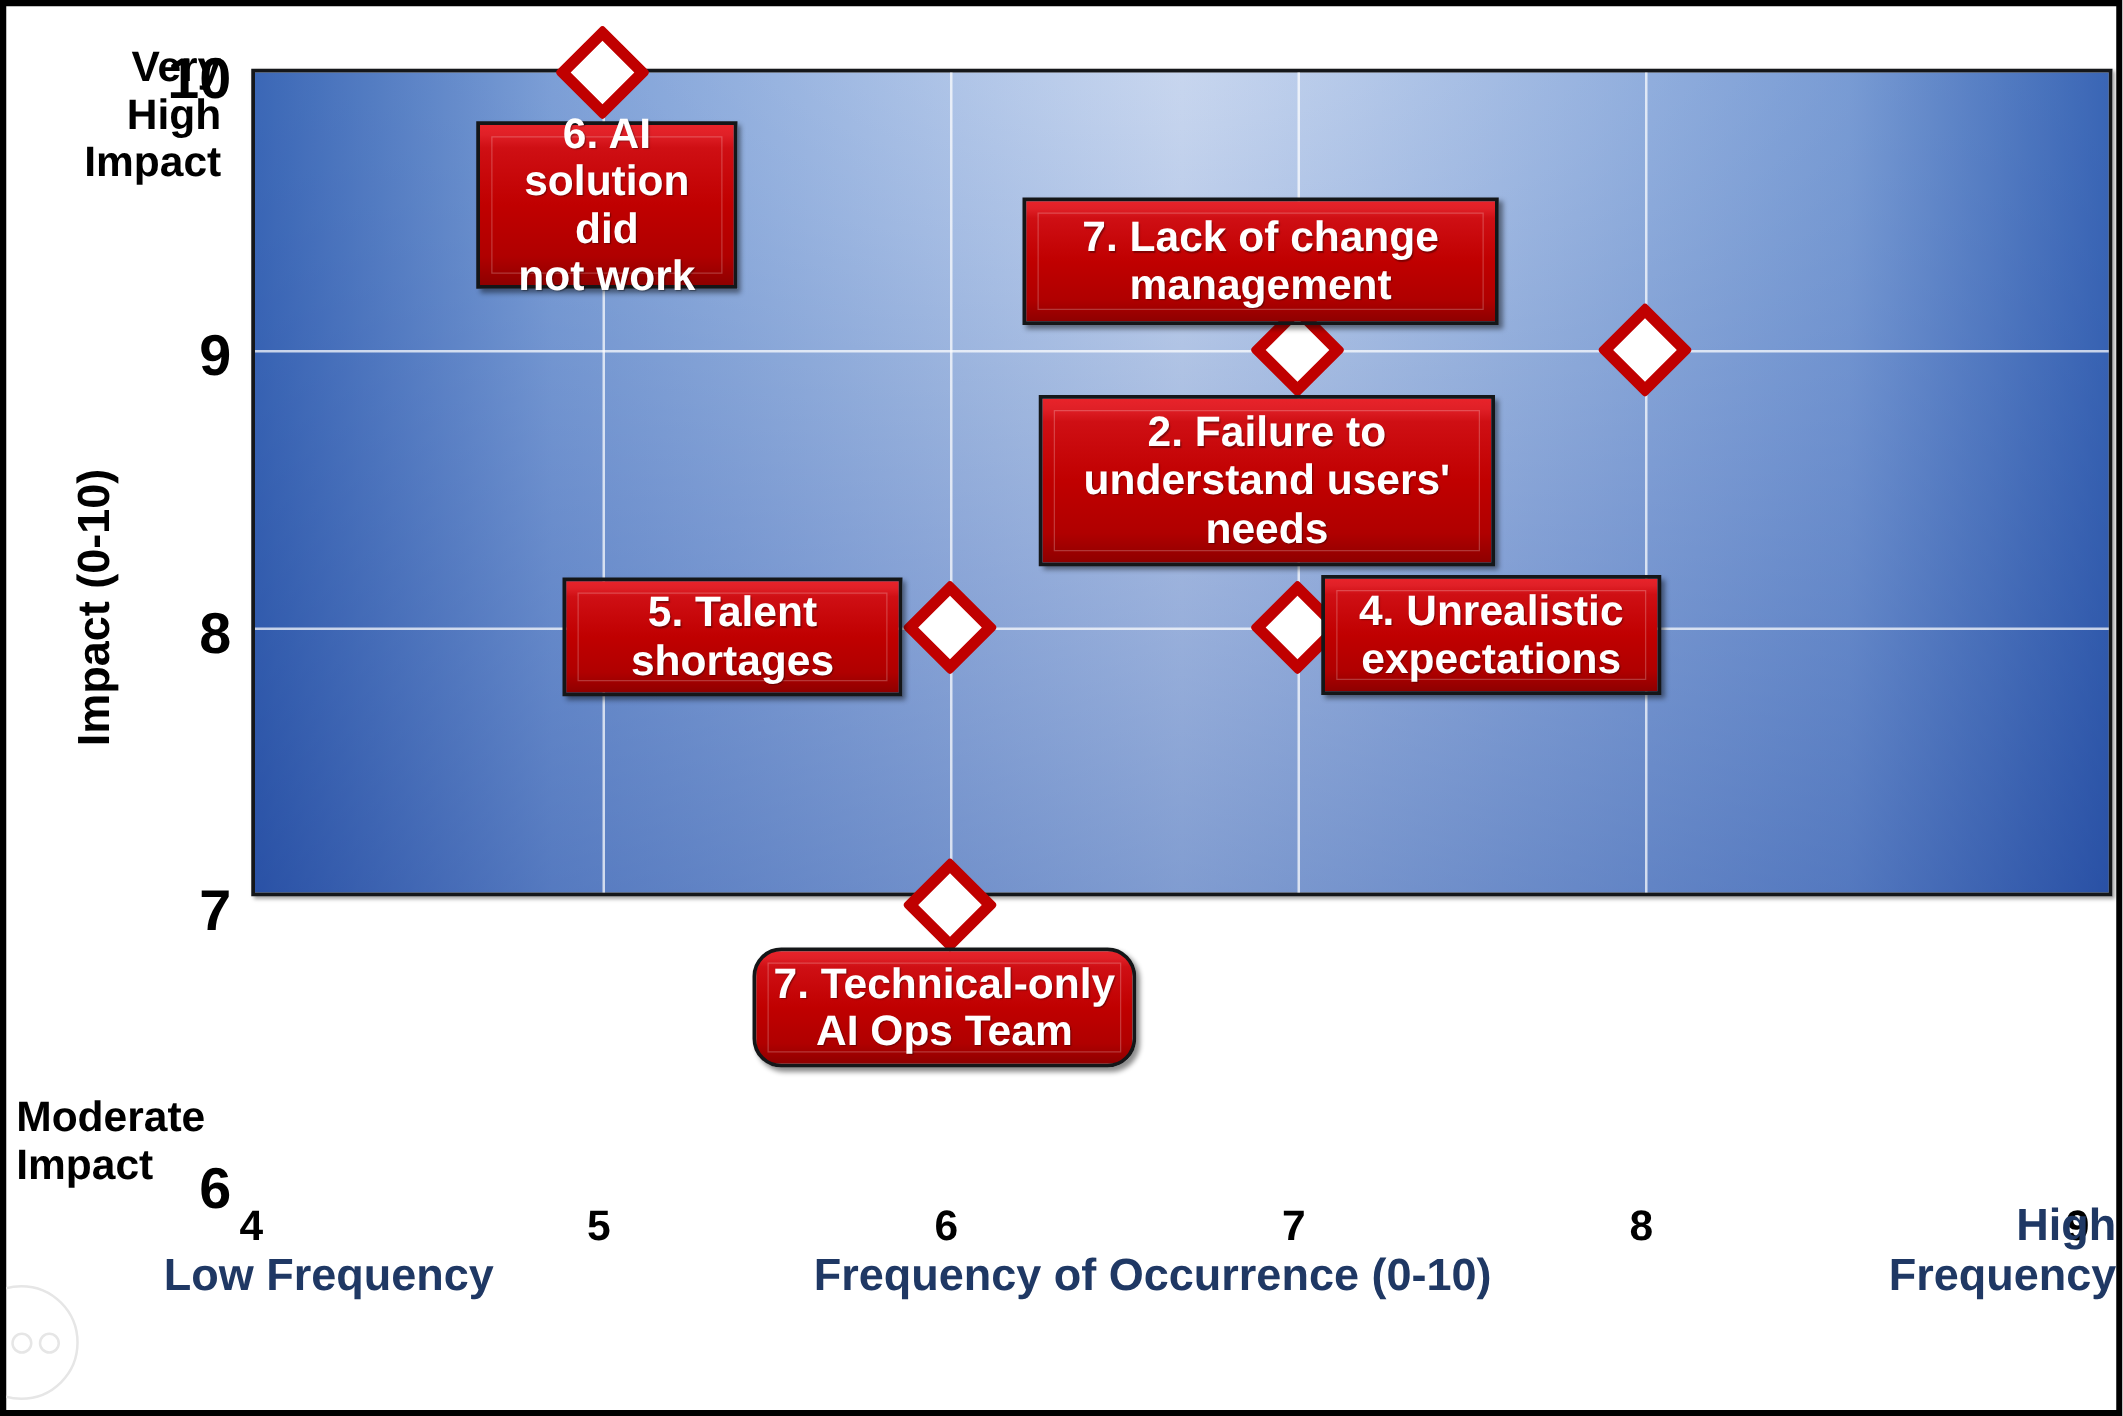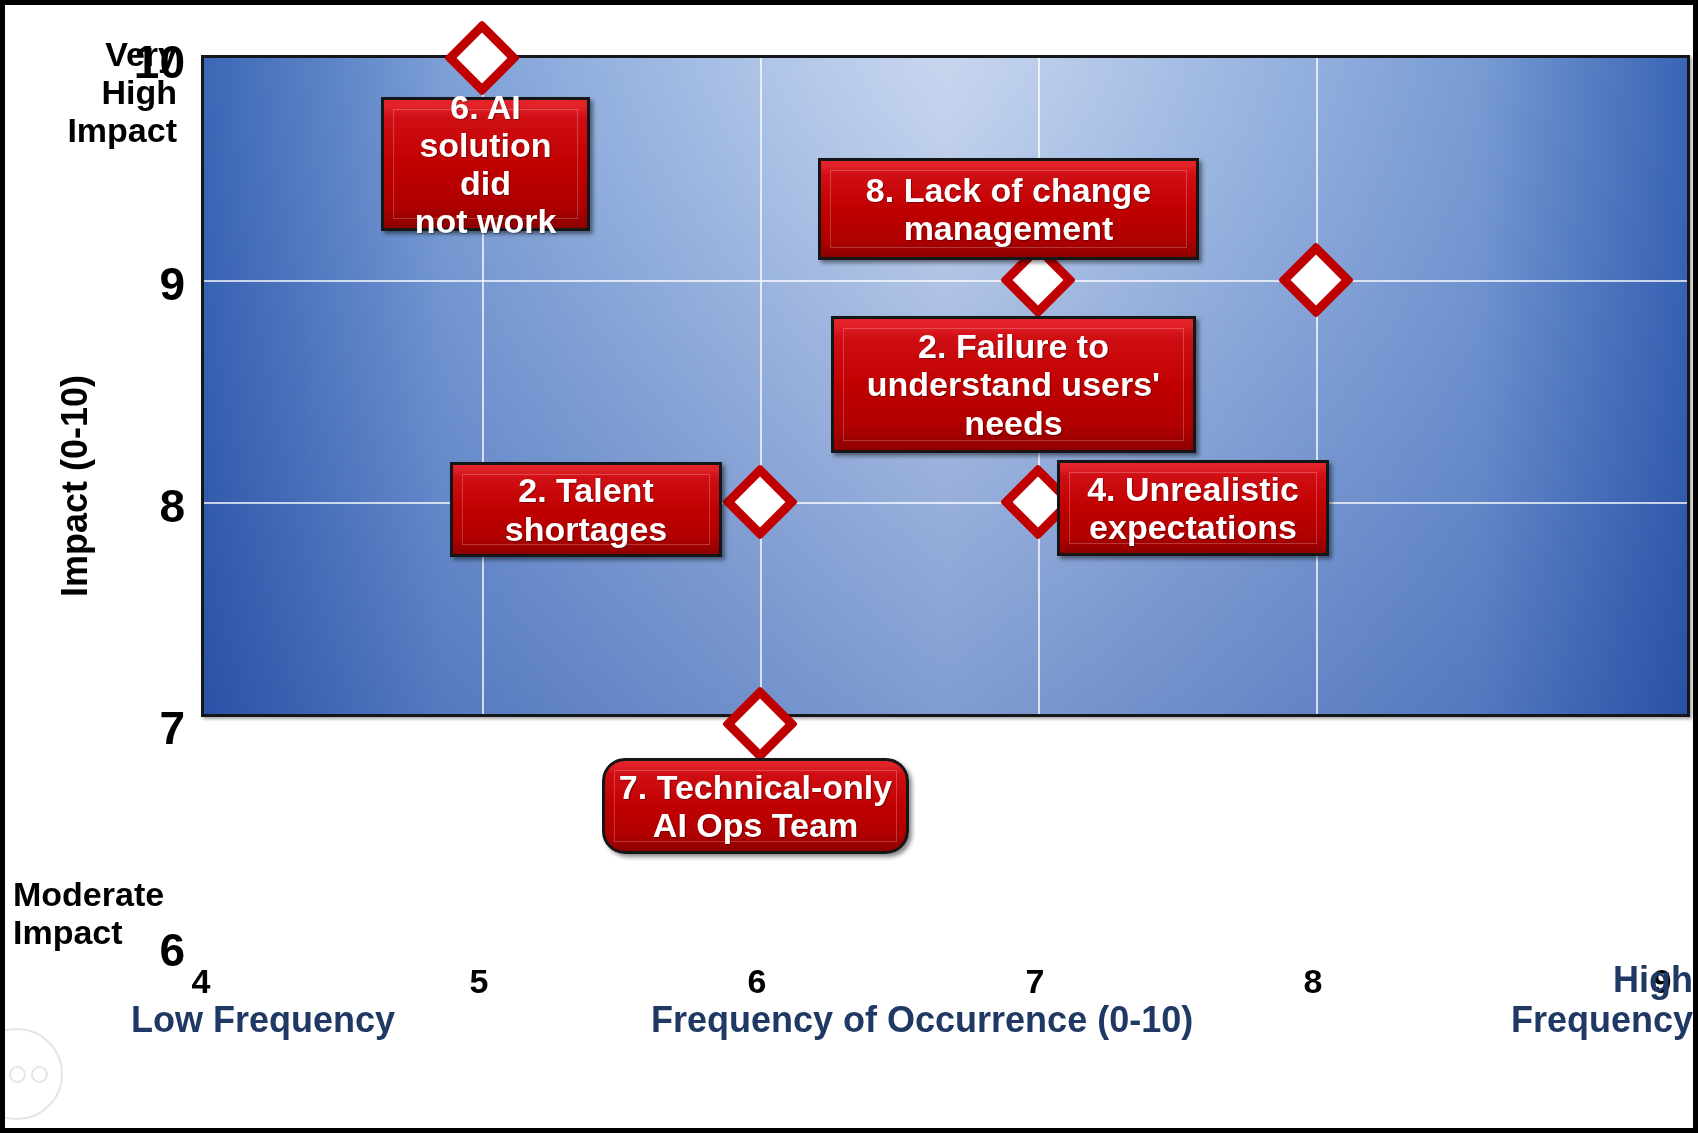--- a/index.html
+++ b/index.html
@@ -207,33 +207,33 @@
     <div class="marker" style="left:834px;top:444px;"></div>
     <div class="marker" style="left:556px;top:666px;"></div>
 
     <div class="label-box" style="left:177px;top:39px;width:209px;height:134px;">
       <span class="txt">6. AI
 solution did
 not work</span>
     </div>
 
     <div class="label-box" style="left:614px;top:100px;width:381px;height:102px;">
-      <span class="txt">8. Lack of change
+      <span class="txt">7. Lack of change
 management</span>
     </div>
 
 
     <div class="label-box" style="left:627px;top:258px;width:365px;height:137px;">
       <span class="txt">2. Failure to
 understand users'
 needs</span>
     </div>
 
     <div class="label-box" style="left:246px;top:404px;width:272px;height:95px;">
-      <span class="txt">2. Talent
+      <span class="txt">5. Talent
 shortages</span>
     </div>
 
     <div class="label-box" style="left:853px;top:402px;width:272px;height:96px;">
       <span class="txt">4. Unrealistic
 expectations</span>
     </div>
 
     <div class="label-box" style="left:398px;top:700px;width:307px;height:96px;border-radius:23px;">
       <span class="txt">7. Technical-only

